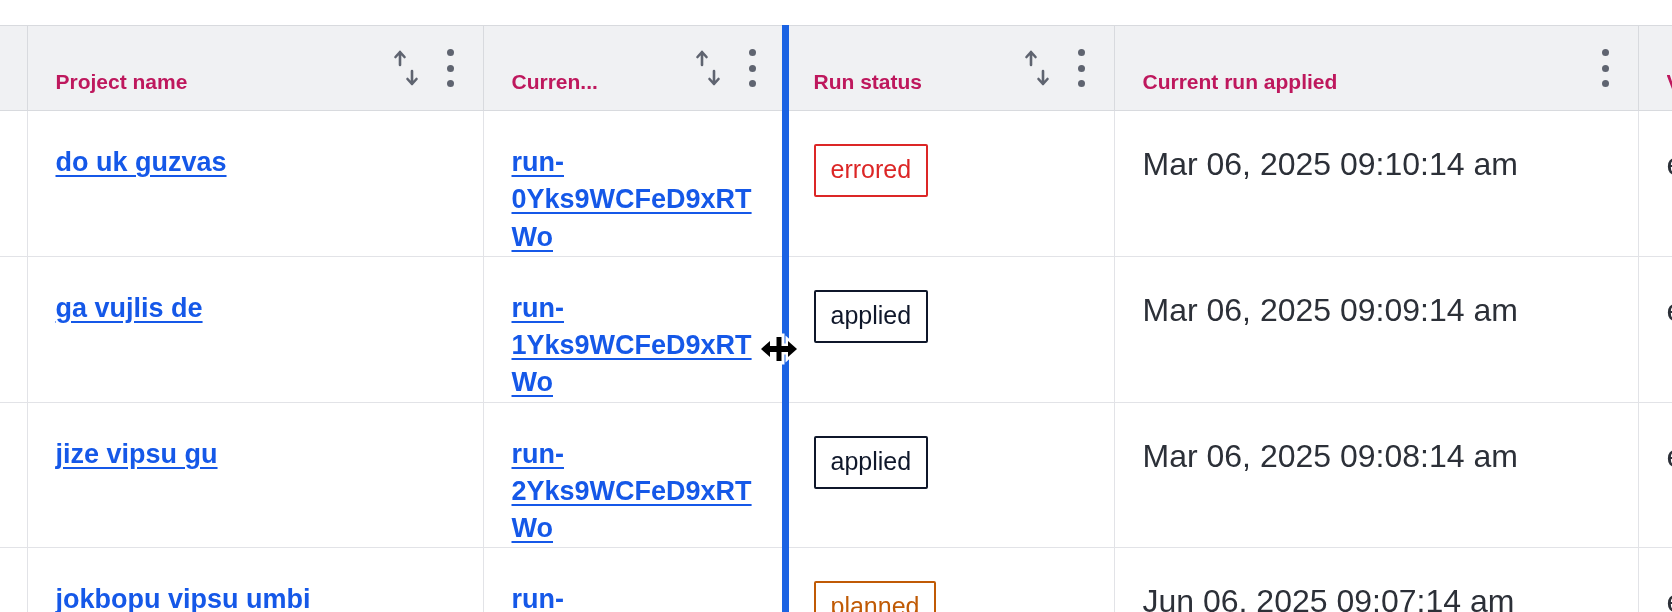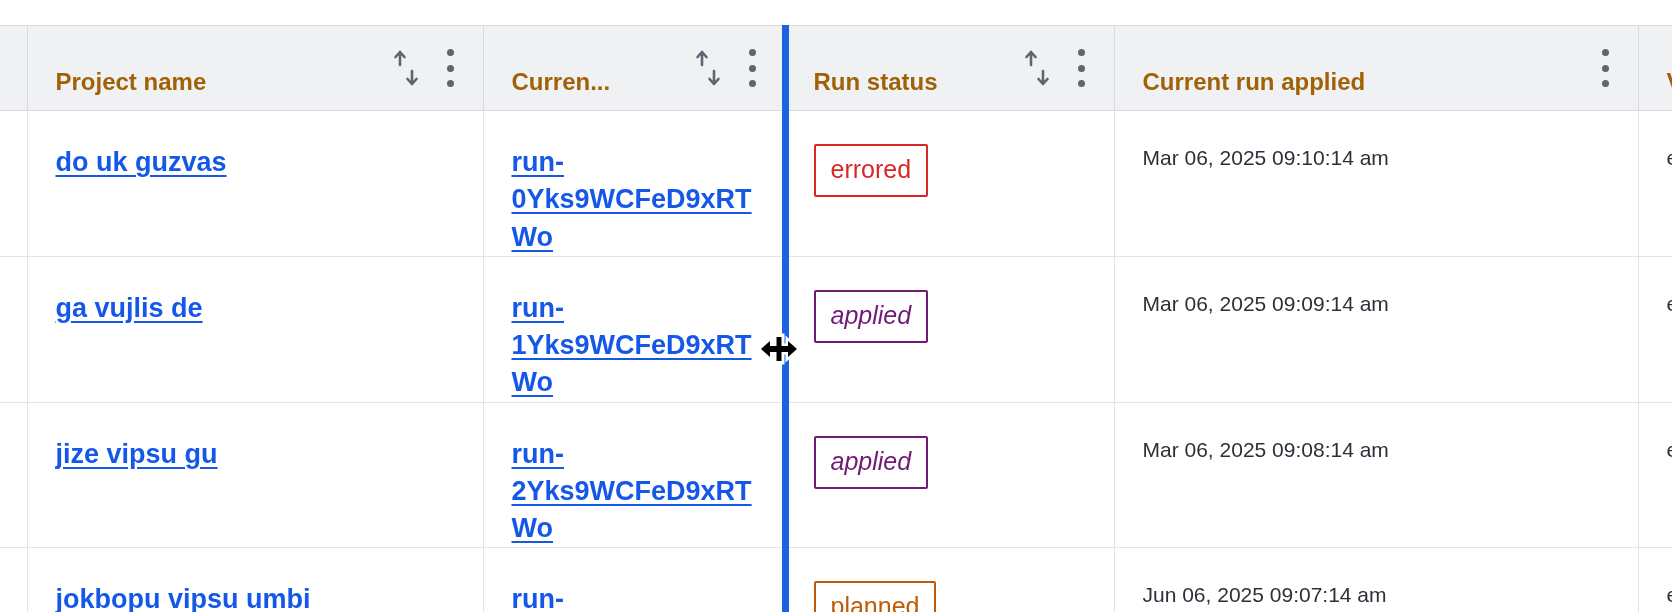--- a/index.html
+++ b/index.html
@@ -49,23 +49,23 @@
   thead th.select-col { border-right: 1px solid #d8dade; }
 
   .th-inner {
     display: flex;
     align-items: center;
     height: 100%;
     padding: 0 26px 0 28px;
     gap: 0;
   }
   .th-label {
-    font-size: 24px;
+    font-size: 21px;
     font-weight: bold;
-    color: #a16207;
+    color: #be185d;
     white-space: nowrap;
     overflow: hidden;
     text-overflow: ellipsis;
     line-height: 1.2;
     flex: 0 1 auto;
     margin-top: 28px;
   }
   .th-spacer { flex: 1 1 auto; min-width: 14px; }
 
   .sort-icon {
@@ -111,37 +111,37 @@
     color: #1558e8;
     text-decoration: underline;
     text-underline-offset: 4px;
     line-height: 1.38;
     word-break: break-word;
     display: inline;
     cursor: pointer;
     font-weight: bold;
   }
   .cell-text {
-    font-size: 21px;
+    font-size: 32px;
     color: #2c3038;
     line-height: 1.3;
     white-space: nowrap;
   }
 
   .badge {
     display: inline-block;
     font-size: 25px;
     line-height: 1;
     padding: 11px 15px 13px;
     border-radius: 2px;
     border: 2px solid currentColor;
     white-space: nowrap;
   }
   .badge.errored { color: #dc2626; }
-  .badge.applied { color: #701a75; font-style: italic; }
+  .badge.applied { color: #0f172a; }
   .badge.planned { color: #c05a05; }
 
   
   .resize-guide {
     position: absolute;
     top: 25px;
     left: 782px;
     width: 7px;
     height: 587px;
     background: #1b63e3;

